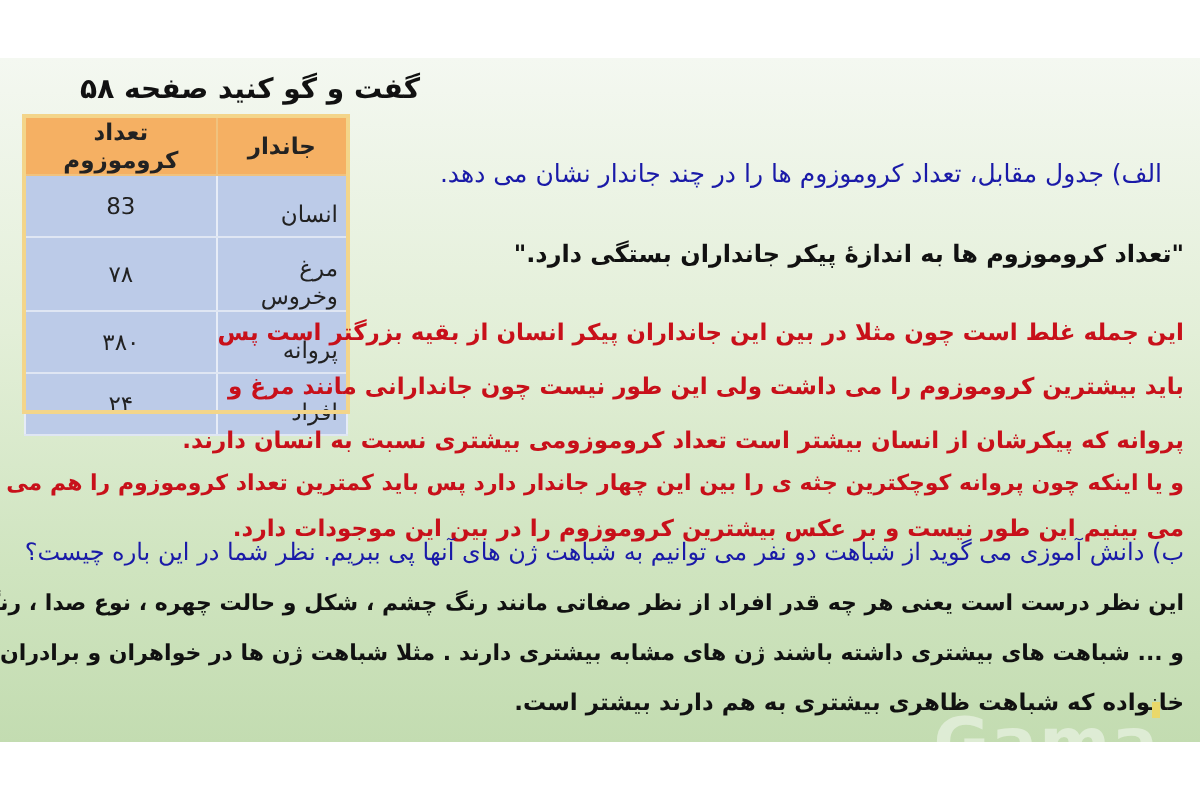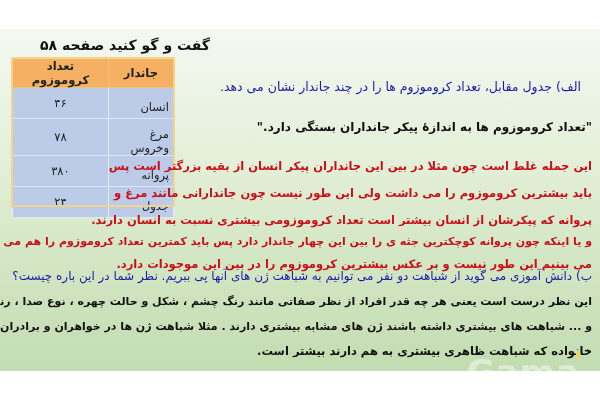--- a/index.html
+++ b/index.html
@@ -94,32 +94,32 @@
   <table class="chrom-table">
     <thead>
       <tr>
         <th>جاندار</th>
         <th>تعداد کروموزوم</th>
       </tr>
     </thead>
     <tbody>
       <tr>
         <td class="name">انسان</td>
-        <td class="num">۴۶</td>
+        <td class="num">83</td>
       </tr>
       <tr>
         <td class="name">مرغ وخروس</td>
         <td class="num">۷۸</td>
       </tr>
       <tr>
         <td class="name">پروانه</td>
         <td class="num">۳۸۰</td>
       </tr>
       <tr>
-        <td class="name">جدول</td>
+        <td class="name">افراد</td>
         <td class="num">۲۴</td>
       </tr>
     </tbody>
   </table>
   <div class="table-frame"></div>
 
   <div class="line blue" style="right:19px; top:38px;margin-top:12px;">الف)  جدول مقابل، تعداد کروموزوم ها را در چند جاندار نشان می دهد.</div>
   <div class="line black" style="right:8px; top:91px; font-size:12px;">"تعداد کروموزوم ها به اندازهٔ پیکر جانداران بستگی دارد."</div>
 
   <div class="line red" style="right:8px; top:118px;">این جمله غلط است چون مثلا در بین این جانداران پیکر انسان از بقیه بزرگتر است پس</div>

